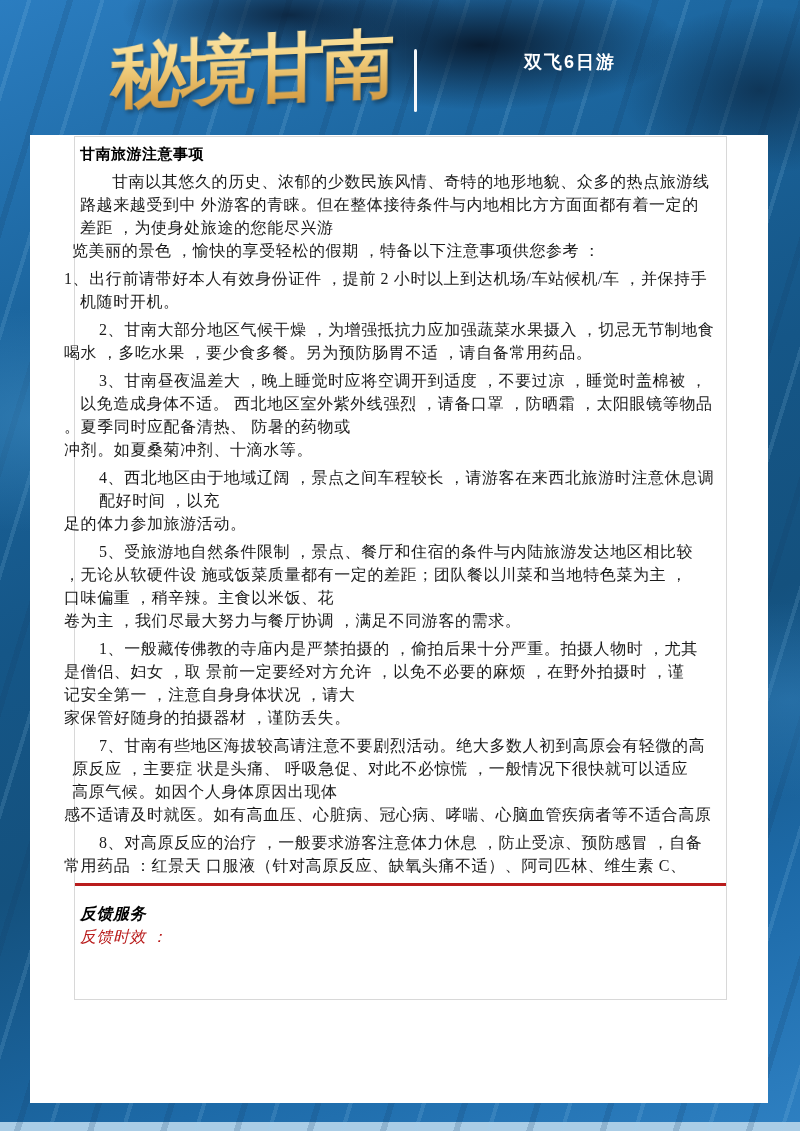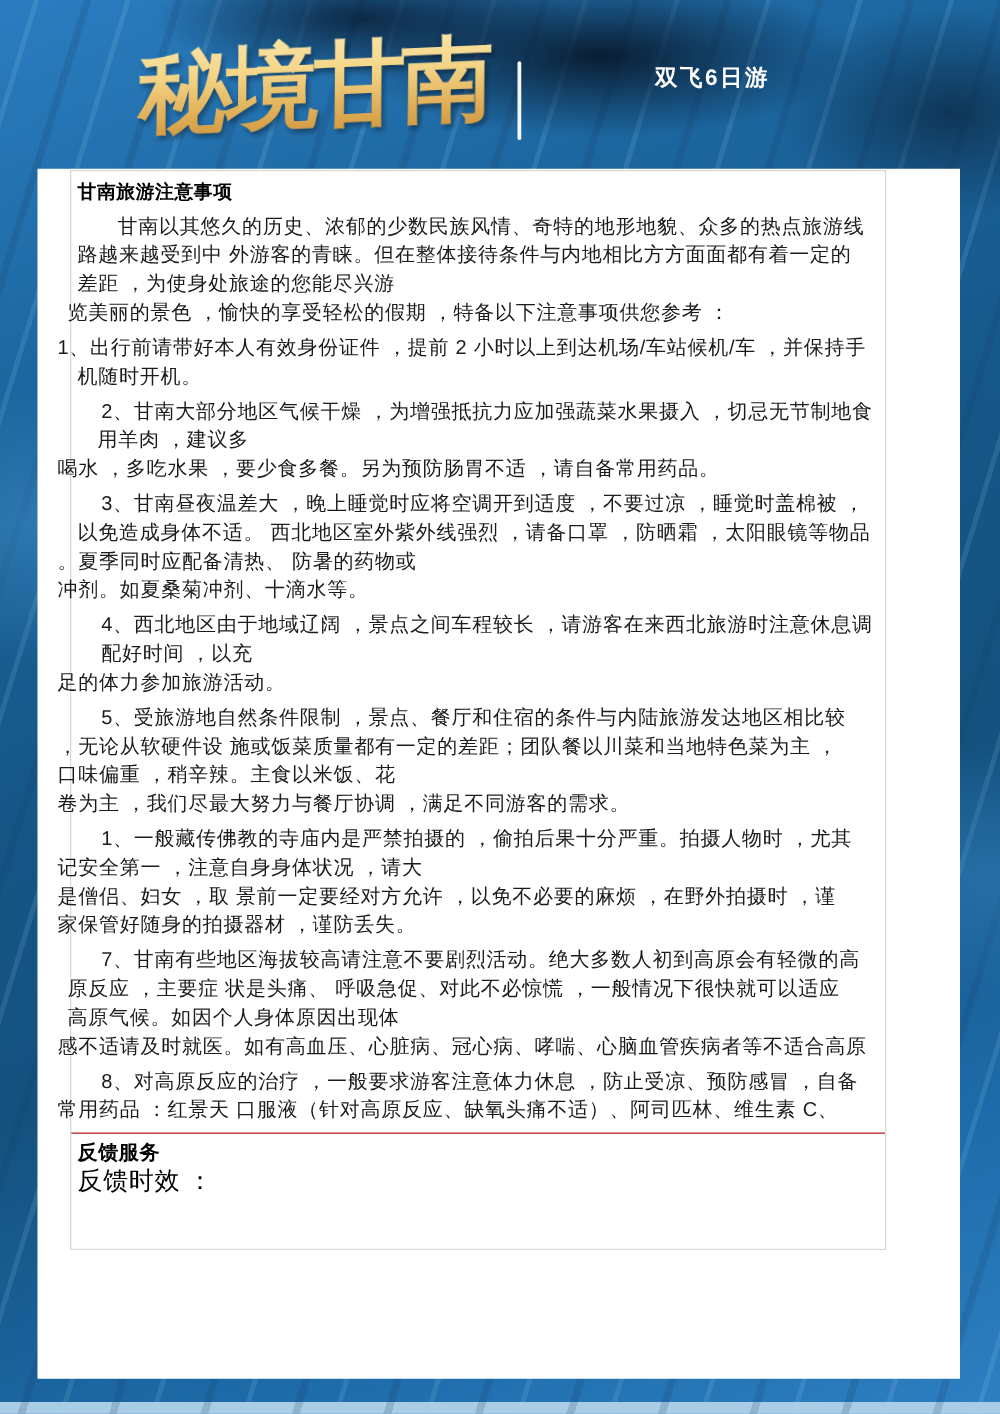--- a/index.html
+++ b/index.html
@@ -28,35 +28,35 @@
     filter:drop-shadow(2px 3px 2px rgba(0,0,0,.35));
   }
   .vline{position:absolute;left:414px;top:49px;width:3px;height:63px;background:#f5f8fb;border-radius:2px;}
   .sub1{position:absolute;left:432px;top:50px;width:276px;text-align:center;
         color:#ffffff;font-size:18px;font-weight:bold;letter-spacing:2px;white-space:nowrap;}
   .sub2{position:absolute;left:423px;top:84px;width:300px;
         color:#ffffff;font-size:23px;font-weight:bold;letter-spacing:1px;white-space:nowrap;}
   
   .page{position:absolute;left:30px;top:135px;width:738px;height:968px;background:#ffffff;}
   .content-box{
-    position:absolute;left:26px;top:1px;width:653px;height:864px;box-sizing:border-box;
+    position:absolute;left:44px;top:1px;width:653px;height:864px;box-sizing:border-box;
     border:1px solid #d8d8d8;background:#fff;padding:6px 4px 0 5px;overflow:visible;
   }
   .doc-heading{font-size:15px;font-weight:bold;color:#000;line-height:22px;letter-spacing:.5px;}
-  .para{margin-top:5px;}
+  .para{margin-top:5px;font-family:Liberation Serif, serif;}
   .ln{font-size:16px;line-height:23px;color:#1b1b1b;letter-spacing:.6px;white-space:nowrap;}
   .ind2{text-indent:32px;}
   .out8{margin-left:-8px;}
   .out16{margin-left:-16px;}
   .in16{margin-left:16px;}
   .in19{margin-left:19px;}
   .right{text-align:left;white-space:nowrap;}
-  .feedback{border-top:1px solid #b91c1c;margin:6px -4px 0 -5px;padding:4px 4px 0 5px;}
+  .feedback{border-top:3px solid #b91c1c;margin:6px -4px 0 -5px;padding:16px 4px 0 5px;font-style:italic;}
   .fb-head{font-size:16px;font-weight:bold;color:#000;line-height:23px;letter-spacing:.5px;}
-  .fb-row{font-size:20px;color:#000000;line-height:23px;letter-spacing:.5px;}
+  .fb-row{font-size:16px;color:#b91c1c;line-height:23px;letter-spacing:.5px;}
 </style>
 </head>
 <body>
 
 <div class="header">
   <div class="calligraphy">秘境甘南</div>
   <div class="vline"></div>
   <div class="sub1">双飞6日游</div>
 </div>
 
@@ -72,21 +72,20 @@
       <div class="ln out8">览美丽的景色 ，愉快的享受轻松的假期 ，特备以下注意事项供您参考 ：</div>
     </div>
 
     <div class="para">
       <div class="ln out16">1、出行前请带好本人有效身份证件 ，提前 2 小时以上到达机场/车站候机/车 ，并保持手</div>
       <div class="ln right">机随时开机。</div>
     </div>
 
     <div class="para">
       <div class="ln in19">2、甘南大部分地区气候干燥 ，为增强抵抗力应加强蔬菜水果摄入 ，切忌无节制地食</div>
-      <div class="ln in16">用羊肉 ，建议多</div>
       <div class="ln out16">喝水 ，多吃水果 ，要少食多餐。另为预防肠胃不适 ，请自备常用药品。</div>
     </div>
 
     <div class="para">
       <div class="ln in19">3、甘南昼夜温差大 ，晚上睡觉时应将空调开到适度 ，不要过凉 ，睡觉时盖棉被 ，</div>
       <div class="ln">以免造成身体不适。 西北地区室外紫外线强烈 ，请备口罩 ，防晒霜 ，太阳眼镜等物品</div>
       <div class="ln out16">。夏季同时应配备清热、 防暑的药物或</div>
       <div class="ln out16">冲剂。如夏桑菊冲剂、十滴水等。</div>
     </div>
 
@@ -98,22 +97,22 @@
 
     <div class="para">
       <div class="ln in19">5、受旅游地自然条件限制 ，景点、餐厅和住宿的条件与内陆旅游发达地区相比较</div>
       <div class="ln out16">，无论从软硬件设 施或饭菜质量都有一定的差距；团队餐以川菜和当地特色菜为主 ，</div>
       <div class="ln out16">口味偏重 ，稍辛辣。主食以米饭、花</div>
       <div class="ln out16">卷为主 ，我们尽最大努力与餐厅协调 ，满足不同游客的需求。</div>
     </div>
 
     <div class="para">
       <div class="ln in19">1、一般藏传佛教的寺庙内是严禁拍摄的 ，偷拍后果十分严重。拍摄人物时 ，尤其</div>
+      <div class="ln out16">是僧侣、妇女 ，取 景前一定要经对方允许 ，以免不必要的麻烦 ，在野外拍摄时 ，谨</div>
       <div class="ln out16">记安全第一 ，注意自身身体状况 ，请大</div>
-      <div class="ln out16">是僧侣、妇女 ，取 景前一定要经对方允许 ，以免不必要的麻烦 ，在野外拍摄时 ，谨</div>
       <div class="ln out16">家保管好随身的拍摄器材 ，谨防丢失。</div>
     </div>
 
     <div class="para">
       <div class="ln in19">7、甘南有些地区海拔较高请注意不要剧烈活动。绝大多数人初到高原会有轻微的高</div>
       <div class="ln out8">原反应 ，主要症 状是头痛、 呼吸急促、对此不必惊慌 ，一般情况下很快就可以适应</div>
       <div class="ln out8">高原气候。如因个人身体原因出现体</div>
       <div class="ln out16">感不适请及时就医。如有高血压、心脏病、冠心病、哮喘、心脑血管疾病者等不适合高原</div>
     </div>
 

